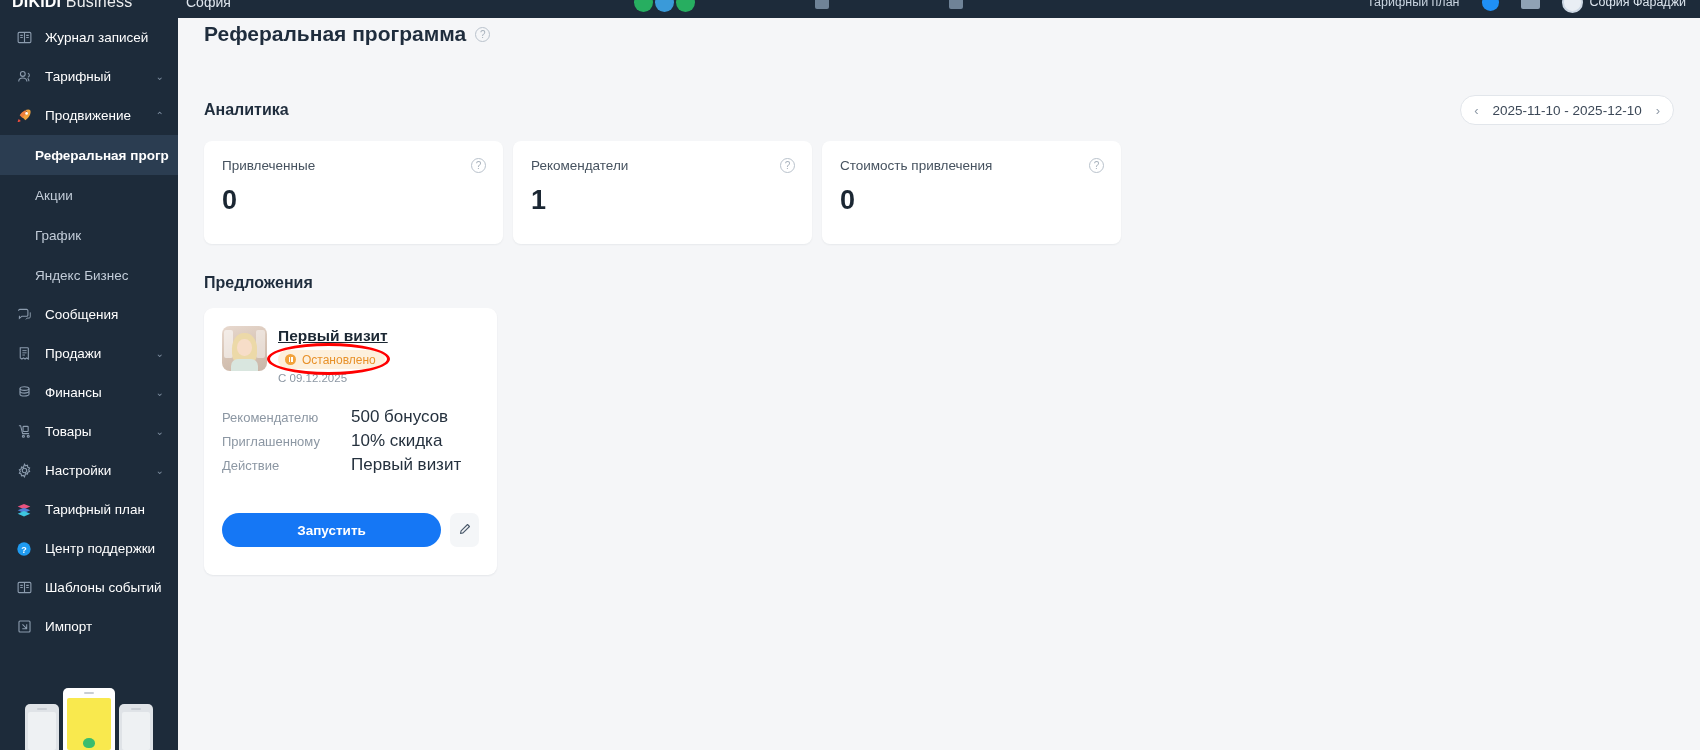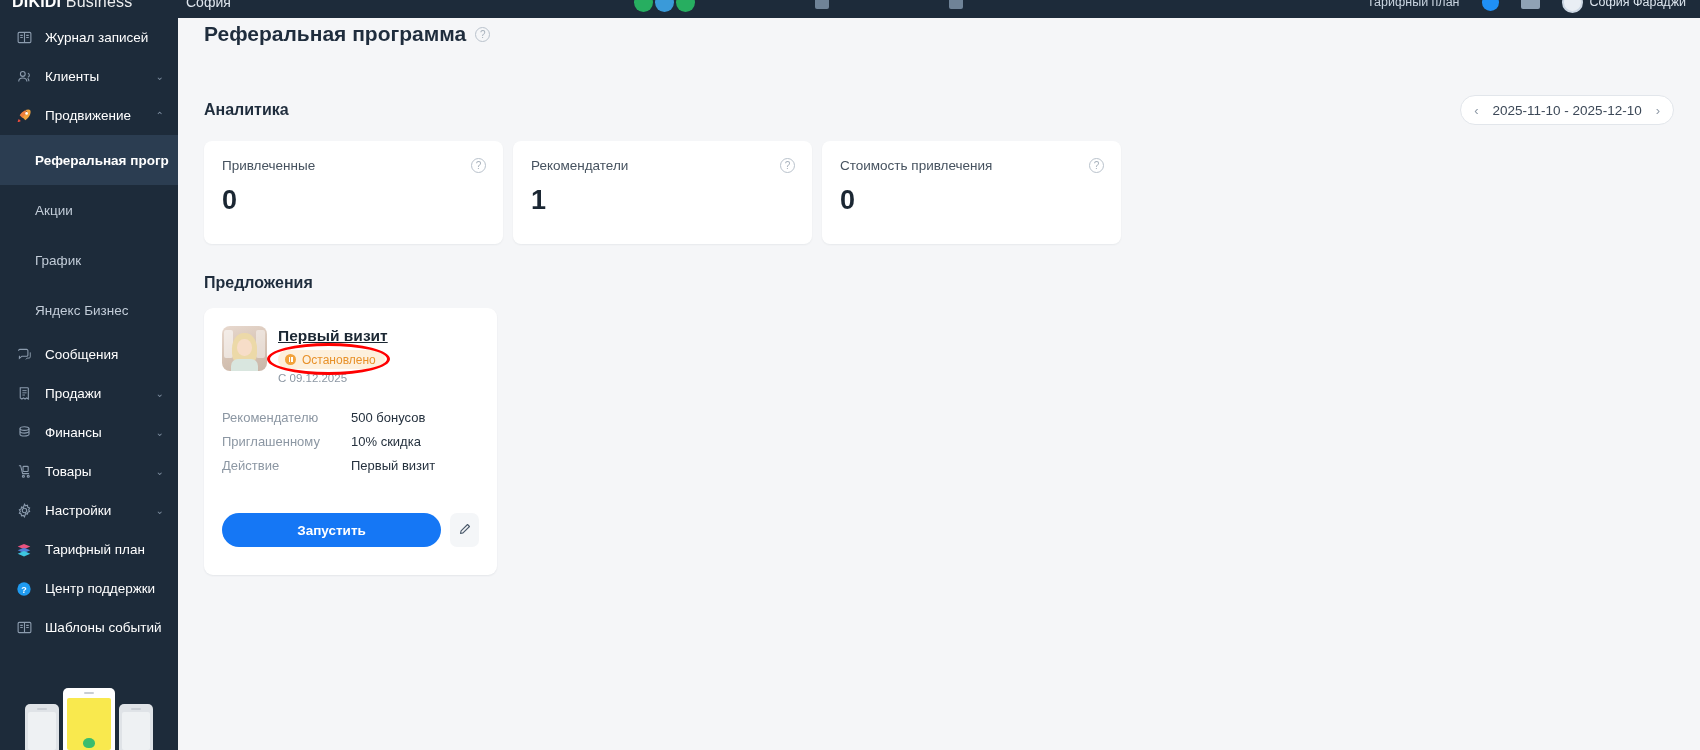--- a/index.html
+++ b/index.html
@@ -51,21 +51,21 @@
   }
   .nav-item .ic {
     width: 20px; flex: none; display: flex; align-items: center; justify-content: center;
     color: #8c9cae;
   }
   .nav-item .lbl {
     color: #ffffff; font-size: 13.5px; white-space: nowrap; flex: 1;
   }
   .nav-item .chev { color: #7b8b9d; font-size: 10px; flex: none; }
   .nav-sub {
-    display: flex; align-items: center; height: 50px; padding: 0 14px 0 35px;
+    display: flex; align-items: center; height: 40px; padding: 0 14px 0 35px;
     cursor: pointer;
   }
   .nav-sub .lbl { color: #c2ccd8; font-size: 13.5px; white-space: nowrap; }
   .nav-sub.active { background: #2b3d51; }
   .nav-sub.active .lbl { color: #ffffff; font-weight: bold; }
   .nav-group-open { background: #1d2b3a; }
 
   
   .promo {
     position: absolute; bottom: 0; left: 0; width: 178px; height: 72px;
@@ -155,21 +155,21 @@
   .badge .btxt { font-size: 12px; color: #e8912a; white-space: nowrap; }
   .annot-ellipse {
     position: absolute; left: -11px; top: -7px; width: 123px; height: 32px;
     border: 3.5px solid #ff0000; border-radius: 50%; pointer-events: none;
   }
   .offer-date { font-size: 11.5px; color: #8c97a3; margin-top: 3px; }
 
   .offer-rows { margin-top: 21px; }
   .orow { display: flex; height: 24px; align-items: center; }
   .orow .k { width: 129px; flex: none; font-size: 13px; color: #8c97a3; }
-  .orow .v { font-size: 13px; color: #25313e; }
+  .orow .v { font-size: 17px; color: #25313e; }
 
   .offer-actions { display: flex; align-items: flex-end; gap: 9px; margin-top: 36px; }
   .btn-primary {
     flex: 1; height: 34px; background: #1577f5; color: #fff;
     border: none; border-radius: 17px; font-size: 13.5px; font-weight: bold;
     cursor: pointer; font-family: inherit;
   }
   .btn-icon {
     width: 29px; height: 34px; background: #f4f6f8; border: none; border-radius: 7px;
     cursor: pointer; display: flex; align-items: center; justify-content: center;
@@ -222,21 +222,21 @@
 
 
     <div class="nav-item">
       <span class="ic">
         <svg viewBox="0 0 20 20" width="17" height="17" fill="none" stroke="currentColor" stroke-width="1.3">
           <circle cx="8" cy="7" r="2.8"></circle>
             <path d="M3.2 16c0-2.7 2.2-4.3 4.8-4.3s4.8 1.6 4.8 4.3"></path>
           <path d="M14 6.2a2.4 2.4 0 010 4.6M15.2 15.7c0-1.6-.5-2.8-1.5-3.6"></path>
         </svg>
       </span>
-      <span class="lbl">Клиенты</span>
+      <span class="lbl">Тарифный</span>
       <span class="chev">⌄</span>
     </div>
 
     <div class="nav-item nav-group-open">
       <span class="ic">
         <svg viewBox="0 0 20 20" width="18" height="18">
           <path d="M11.5 3.4c2.6-1 4.5-.7 5.2 0 .7.7 1 2.6 0 5.2-.9 2.3-3 4.6-5.2 6L8 11.2C9.4 9 11.7 6.9 14 6" fill="#f2a33c"></path>
           <path d="M11.3 3.6C9 4.6 6.6 6.9 5.2 9.2l3.1 3.1c1.4-2.3 3.7-4.6 6-5.6z" fill="#ef7f3c"></path>
           <circle cx="12.9" cy="7.1" r="1.5" fill="#fff"></circle>
           <path d="M4.2 13.2c-1 1-1.3 3.6-1.3 3.6s2.6-.3 3.6-1.3" fill="#e84c3d"></path>
@@ -340,20 +340,29 @@
     <div class="nav-item">
       <span class="ic">
         <svg viewBox="0 0 20 20" width="17" height="17" fill="none" stroke="currentColor" stroke-width="1.3">
           <rect x="2.5" y="4" width="15" height="12" rx="1.2"></rect>
             <path d="M10 4v12M5 7.5h3M5 10h3M12 7.5h3M12 10h3"></path>
         </svg>
       </span>
       <span class="lbl">Шаблоны событий</span>
     </div>
 
+    <div class="nav-item">
+      <span class="ic">
+        <svg viewBox="0 0 20 20" width="17" height="17" fill="none" stroke="currentColor" stroke-width="1.3">
+          <rect x="3.5" y="3.5" width="13" height="13" rx="1.2"></rect>
+          <path d="M12.6 7.4v5.2H7.4M12.6 12.6L7.6 7.6" stroke-width="1.2"></path>
+        </svg>
+      </span>
+      <span class="lbl">Импорт</span>
+    </div>
 
     <div class="promo">
       <div class="ph side">
           <div class="notch"></div>
           <div class="scr"></div>
         </div>
       <div class="ph mid">
           <div class="notch"></div>
           <div class="scr"></div>
           <div class="leaf"></div>

